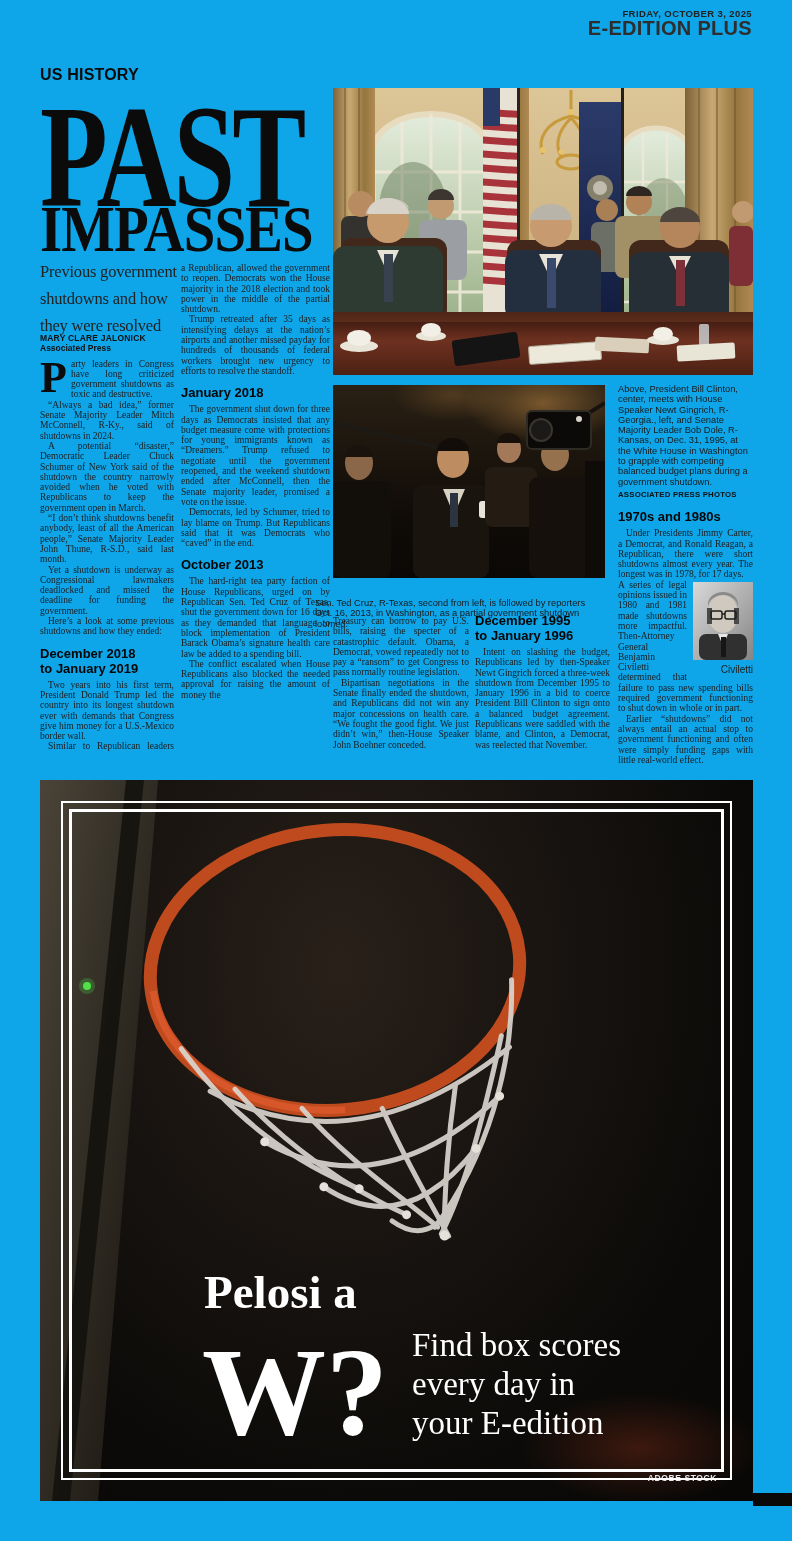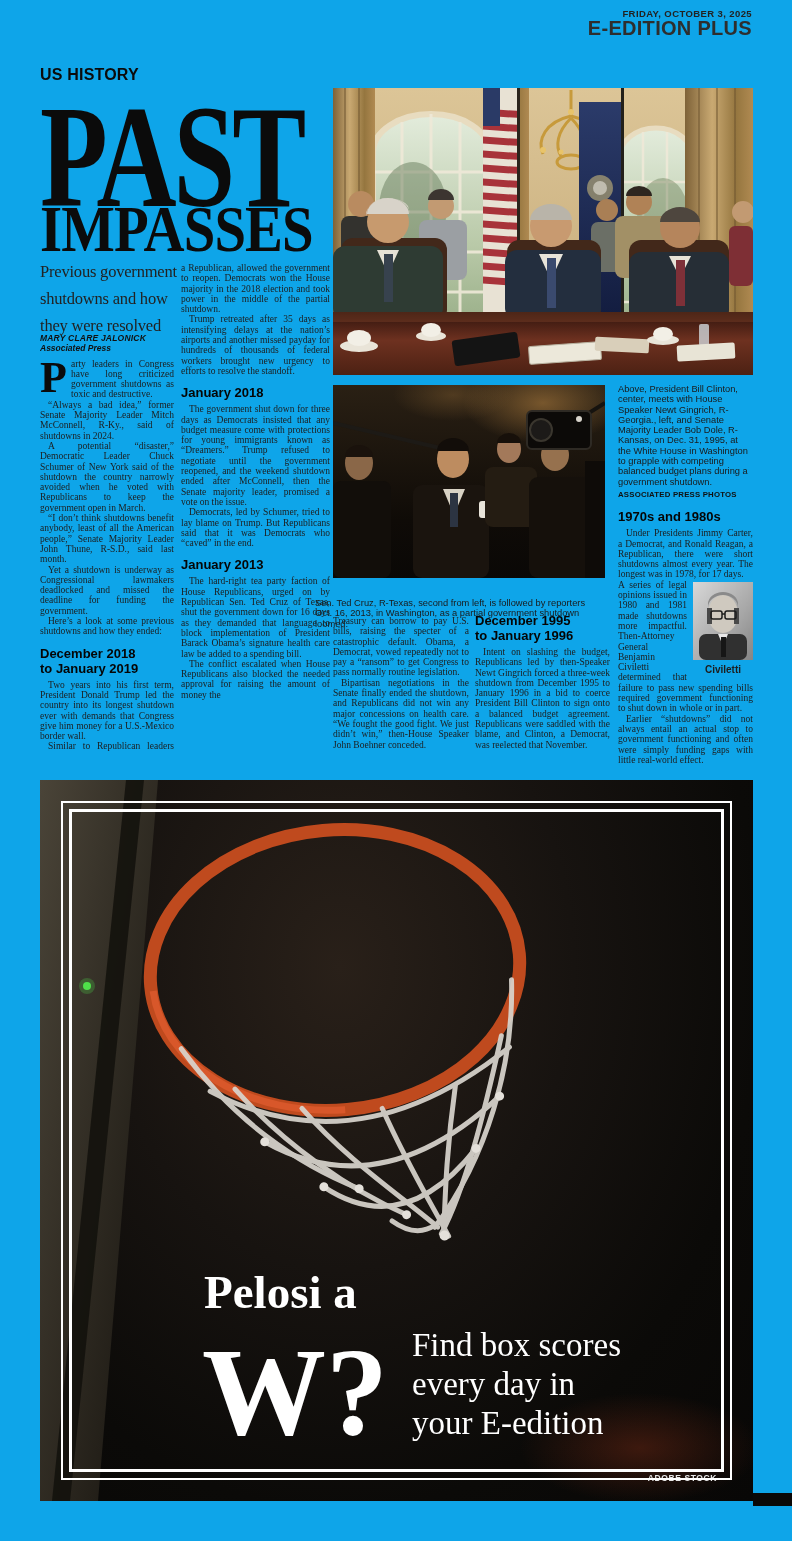--- a/index.html
+++ b/index.html
@@ -16,21 +16,21 @@
   .kicker{position:absolute;left:40px;top:66px;font-family:"Liberation Sans",sans-serif;
           font-weight:bold;font-size:16px;letter-spacing:.2px;color:#0b0b0b;}
   .hl{position:absolute;left:40px;color:#0b0b0b;font-weight:bold;line-height:1;}
   .hl .sx{display:inline-block;transform-origin:0 60%;}
   .hl1{top:84px;font-size:146px;}
   .hl1 .sx{transform:scaleX(0.76);letter-spacing:-4px;}
   .hl2{top:196px;font-size:66px;}
   .hl2 .sx{transform:scaleX(0.86);letter-spacing:-1px;}
   .deck{position:absolute;left:40px;top:258px;width:145px;font-size:16.5px;line-height:27px;
         letter-spacing:-.2px;color:#222;}
-  .byline{margin:0 0 5px 0;font-family:"Liberation Sans",sans-serif;font-weight:bold;color:#111;font-style:italic;}
+  .byline{margin:0 0 5px 0;font-family:"Liberation Sans",sans-serif;font-weight:bold;color:#111;}
   .by-name{font-size:8.5px;letter-spacing:.2px;}
   .by-org{font-size:8.5px;}
 
   
   .col{position:absolute;overflow:hidden;font-size:9.5px;line-height:10.3px;
        text-align:justify;color:#1d1d1d;}
   .c1{left:40px; top:333px; width:134px; height:420px;}
   .c2{left:181px;top:263px; width:149px; height:502px;}
   .c3{left:333px;top:616px; width:136px; height:152px;}
   .c4{left:475px;top:613px; width:135px; height:160px;}
@@ -46,22 +46,22 @@
   .credit{font-family:"Liberation Sans",sans-serif;font-weight:bold;font-size:7.8px;
           letter-spacing:.2px;color:#111;margin-top:3px;}
   .cruz-capt{position:absolute;left:315px;top:582px;width:278px;margin-top:16px;}
 
   
   .photo1{position:absolute;left:333px;top:88px;width:420px;height:287px;overflow:hidden;background:#cdb384;}
   .photo2{position:absolute;left:333px;top:385px;width:272px;height:193px;overflow:hidden;background:#0d0a07;}
 
   
   .civ{float:right;width:60px;margin:2px 0 2px 6px;}
-  .civ-cap{font-family:"Liberation Sans",sans-serif;font-weight:bold;font-size:10px;
-           line-height:12px;margin-top:2px;text-align:center;}
+  .civ-cap{font-family:"Liberation Sans",sans-serif;font-weight:normal;font-size:10px;
+           line-height:12px;margin-top:2px;text-align:right;}
 
   
   .ad{position:absolute;left:40px;top:780px;width:713px;height:721px;overflow:hidden;
       background:radial-gradient(ellipse at 42% 26%, #292019 0%, #171310 40%, #0b0a08 72%, #080706 100%);}
   .ad-border-outer{position:absolute;left:21px;top:21px;right:21px;bottom:21px;
       border:2px solid #ffffff;pointer-events:none;}
   .ad-border-inner{position:absolute;left:29px;top:29px;right:29px;bottom:29px;
       border:3px solid #ffffff;pointer-events:none;}
   .ad-net{position:absolute;left:0;top:0;width:713px;height:721px;}
   .ad-t1{position:absolute;left:164px;top:489px;color:#fff;font-weight:bold;font-size:47px;line-height:1;}
@@ -99,21 +99,21 @@
     <p class="para">Two years into his first term, President Donald Trump led the country into its longest shutdown ever with demands that Congress give him money for a U.S.-Mexico border wall.</p>
     <p class="para">Similar to Republican leaders today, then-House Speaker Nancy Pelosi, a Democrat, refused to negotiate unless Trump,</p>
   </section>
 
   <section class="col c2">
     <p class="para nodent">a Republican, allowed the government to reopen. Democrats won the House majority in the 2018 election and took power in the middle of the partial shutdown.</p>
     <p class="para">Trump retreated after 35 days as intensifying delays at the nation’s airports and another missed payday for hundreds of thousands of federal workers brought new urgency to efforts to resolve the standoff.</p>
     <h3 class="sec">January 2018</h3>
     <p class="para">The government shut down for three days as Democrats insisted that any budget measure come with protections for young immigrants known as “Dreamers.” Trump refused to negotiate until the government reopened, and the weekend shutdown ended after McConnell, then the Senate majority leader, promised a vote on the issue.</p>
     <p class="para">Democrats, led by Schumer, tried to lay blame on Trump. But Republicans said that it was Democrats who “caved” in the end.</p>
-    <h3 class="sec">January 2013</h3>
+    <h3 class="sec">October 2013</h3>
     <p class="para">The hard-right tea party faction of House Republicans, urged on by Republican Sen. Ted Cruz of Texas, shut the government down for 16 days as they demanded that language to block implementation of President Barack Obama’s signature health care law be added to a spending bill.</p>
     <p class="para">The conflict escalated when House Republicans also blocked the needed approval for raising the amount of money the</p>
   </section>
 
   <div class="photo1">
     <svg width="420" height="287" viewBox="0 0 420 287">
       <defs>
         <linearGradient id="curt" x1="0" y1="0" x2="1" y2="0">
           <stop offset="0" stop-color="#7e6238"></stop>
             <stop offset=".4" stop-color="#c9a972"></stop>

